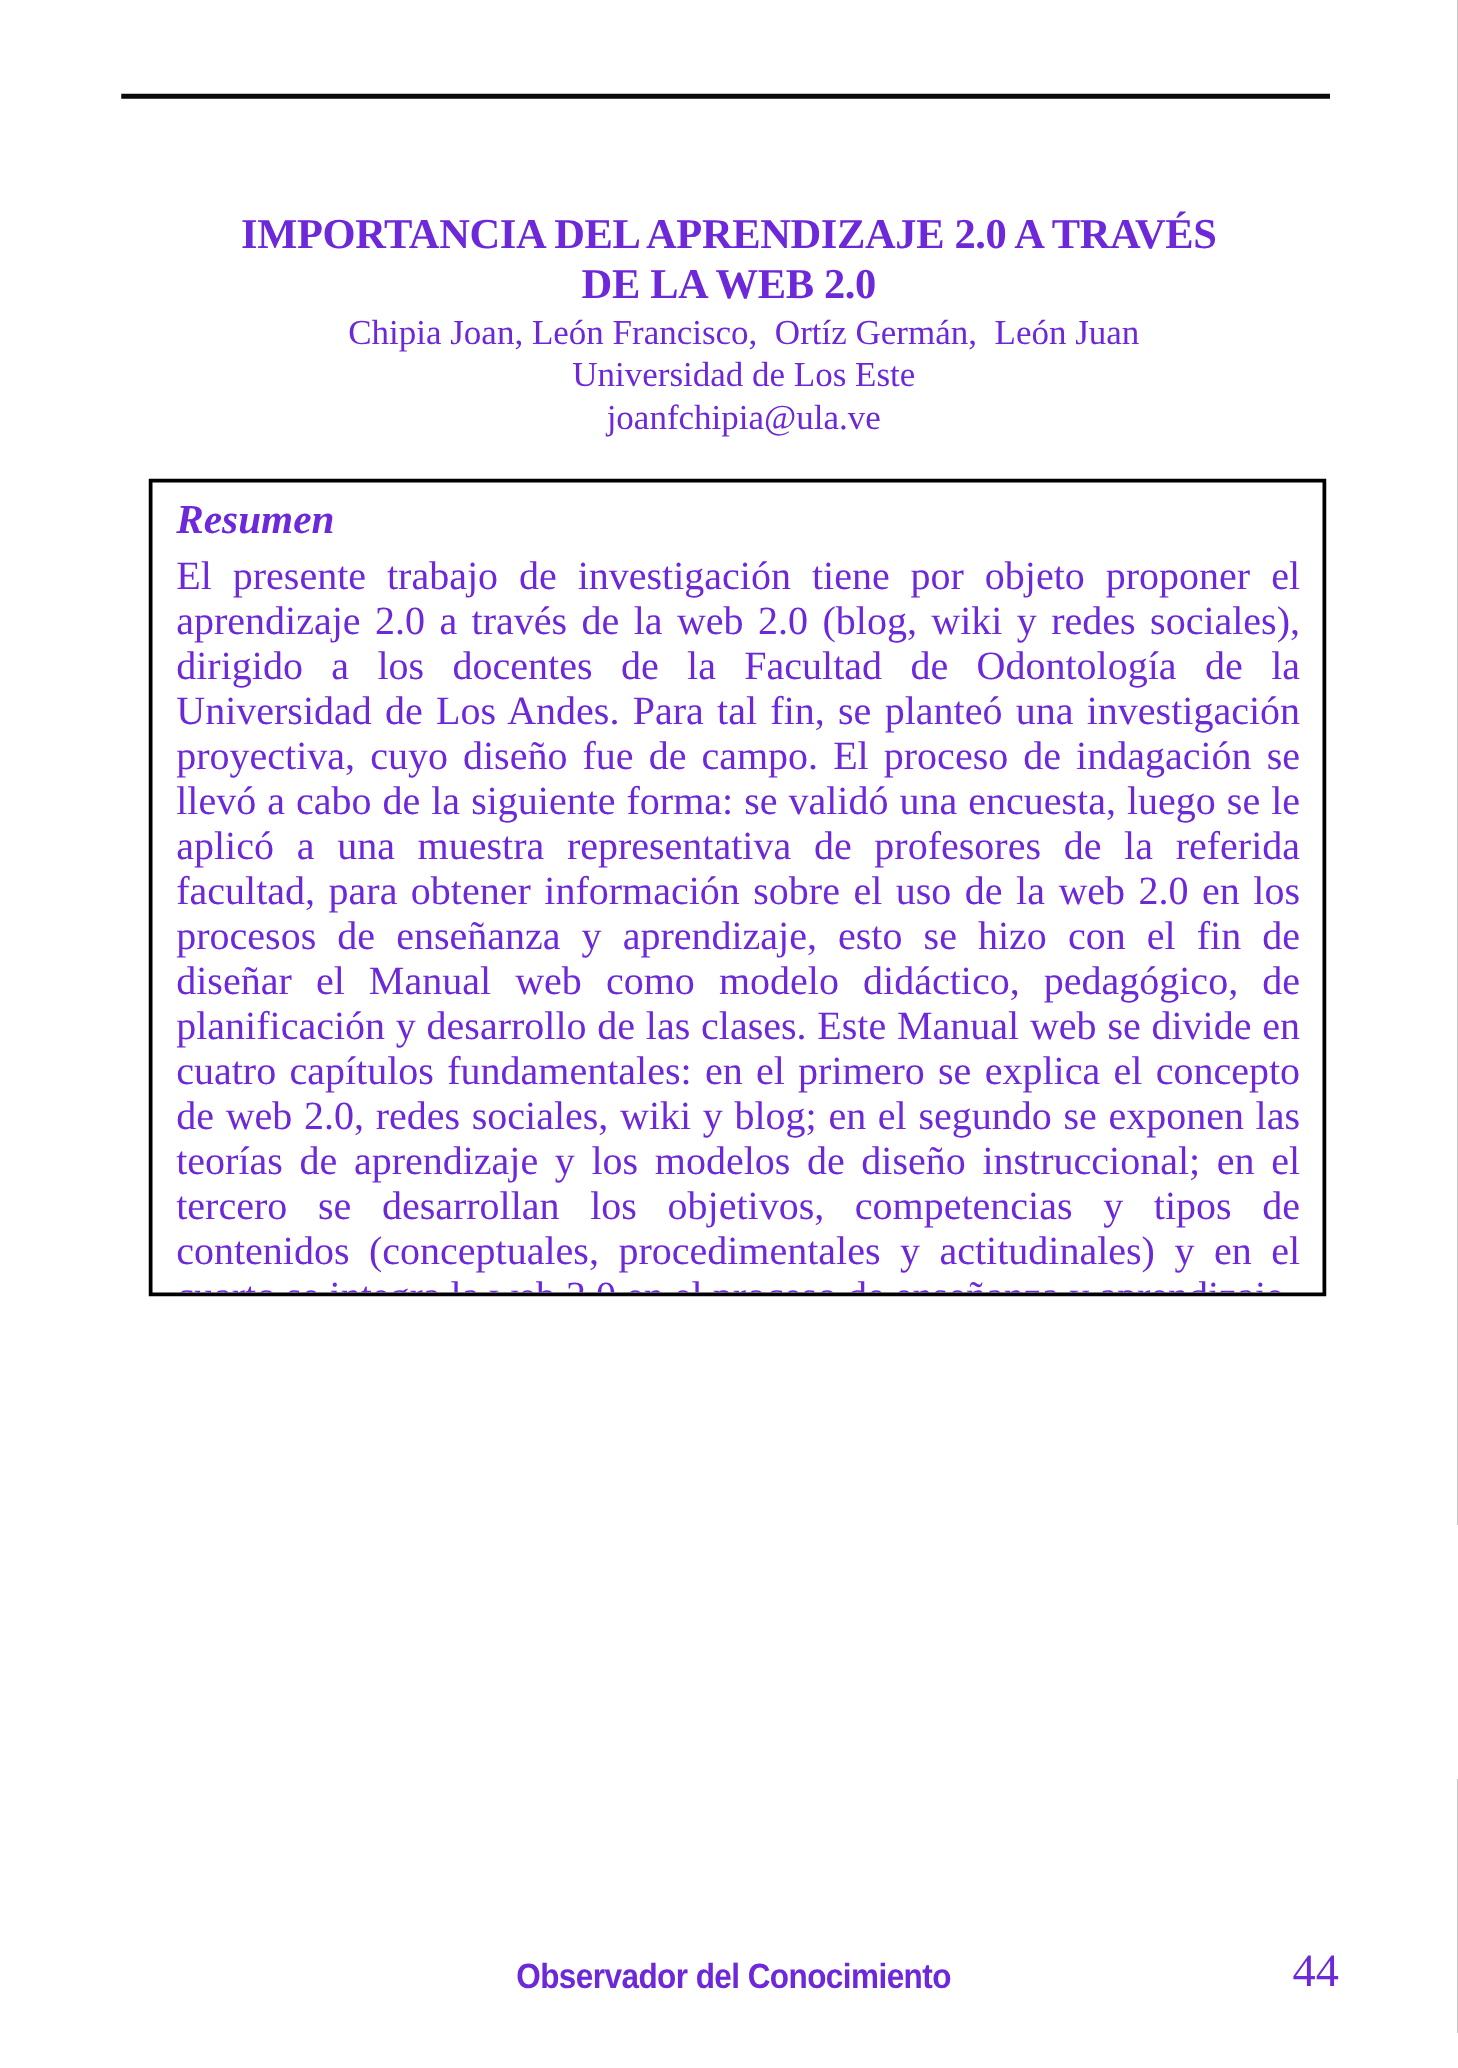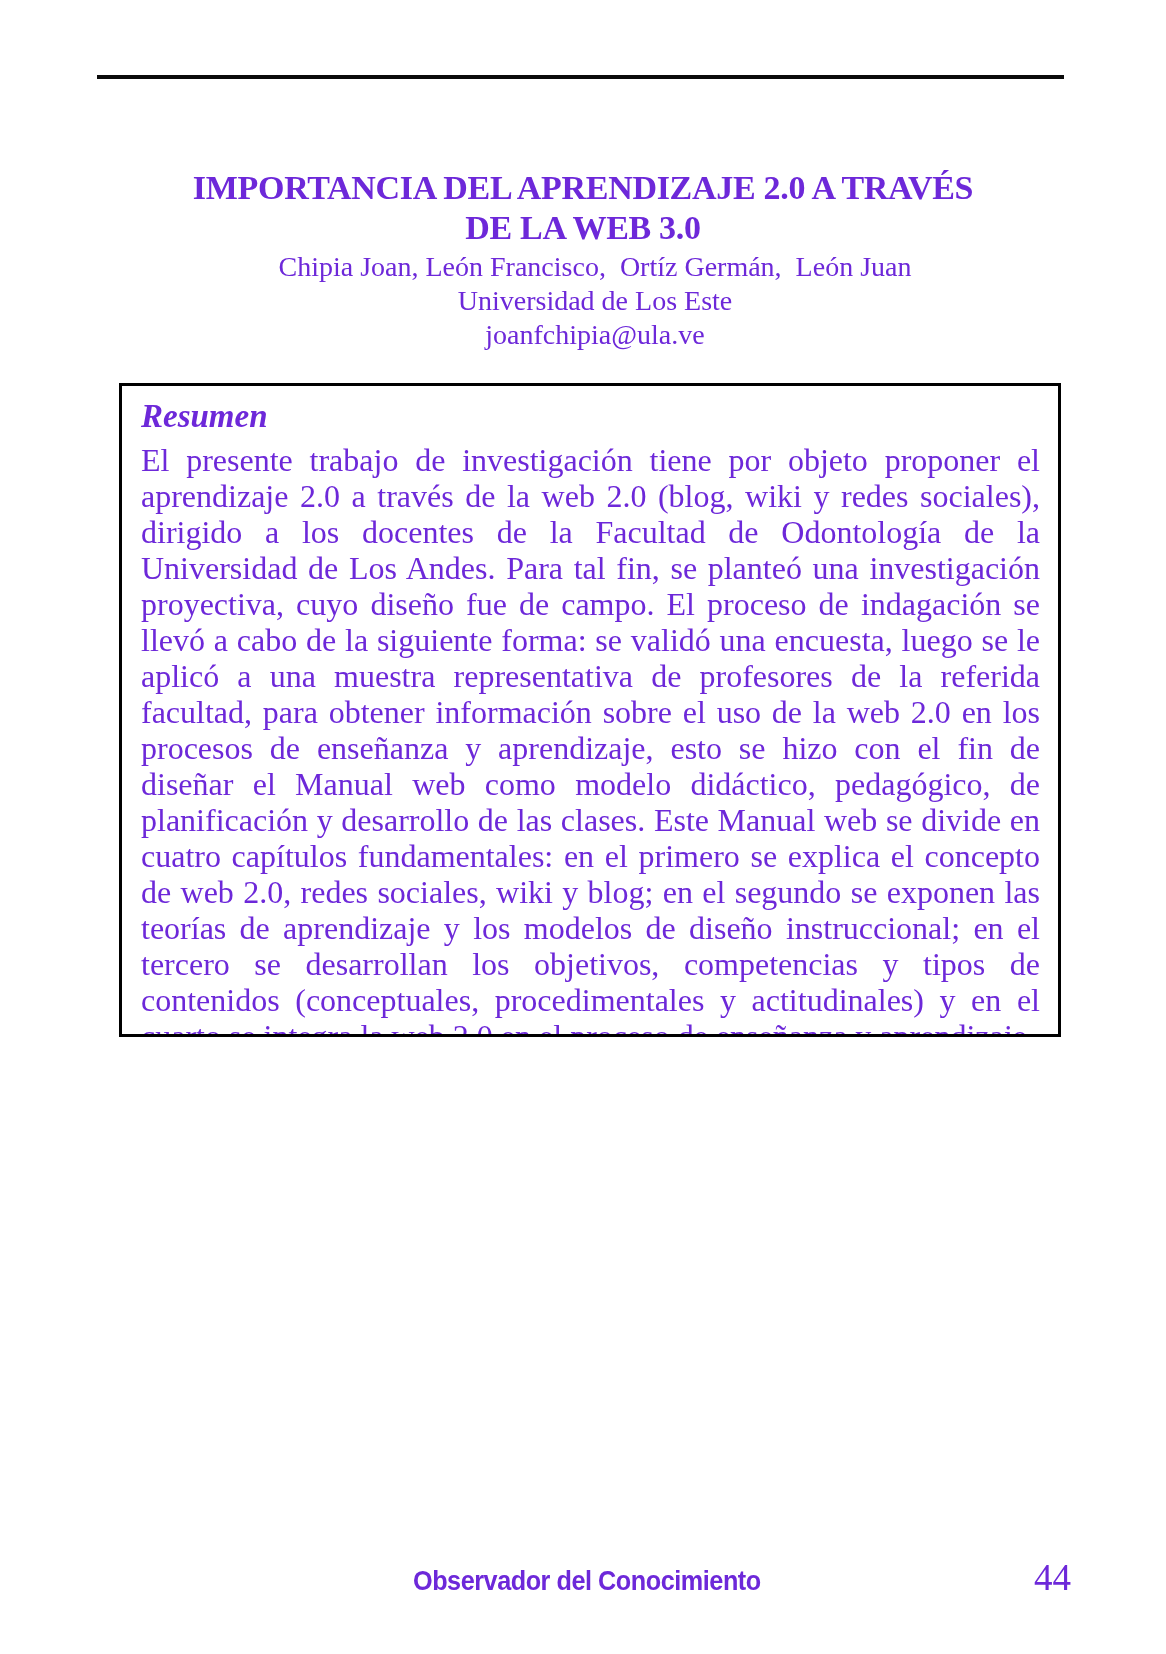--- a/index.html
+++ b/index.html
@@ -97,21 +97,21 @@
 </style>
 </head>
 <body>
 
 <div class="page">
 
   <div class="top-rule"></div>
 
   <h1 class="title-block">
     <span class="title-line">IMPORTANCIA DEL APRENDIZAJE 2.0 A TRAVÉS</span>
-    <span class="title-line">DE LA WEB 3.0</span>
+    <span class="title-line">DE LA WEB 2.0</span>
   </h1>
 
   <div class="byline authors">Chipia Joan, León Francisco,  Ortíz Germán,  León Juan</div>
   <div class="byline affiliation">Universidad de Los Este</div>
   <div class="byline email">joanfchipia@ula.ve</div>
 
   <div class="abstract-box">
     <h2 class="abstract-heading">Resumen</h2>
     <p class="abstract-body">El presente trabajo de investigación tiene por objeto proponer el aprendizaje 2.0 a través de la web 2.0 (blog, wiki y redes sociales), dirigido a los docentes de la Facultad de Odontología de la Universidad de Los Andes. Para tal fin, se planteó una investigación proyectiva, cuyo diseño fue de campo. El proceso de indagación se llevó a cabo de la siguiente forma: se validó una encuesta, luego se le aplicó a una muestra representativa de profesores de la referida facultad, para obtener información sobre el uso de la web 2.0 en los procesos de enseñanza y aprendizaje, esto se hizo con el fin de diseñar el Manual web como modelo didáctico, pedagógico, de planificación y desarrollo de las clases. Este Manual web se divide en cuatro capítulos fundamentales: en el primero se explica el concepto de web 2.0, redes sociales, wiki y blog; en el segundo se exponen las teorías de aprendizaje y los modelos de diseño instruccional; en el tercero se desarrollan los objetivos, competencias y tipos de contenidos (conceptuales, procedimentales y actitudinales) y en el cuarto se integra la web 2.0 en el proceso de enseñanza y aprendizaje.</p>
 

